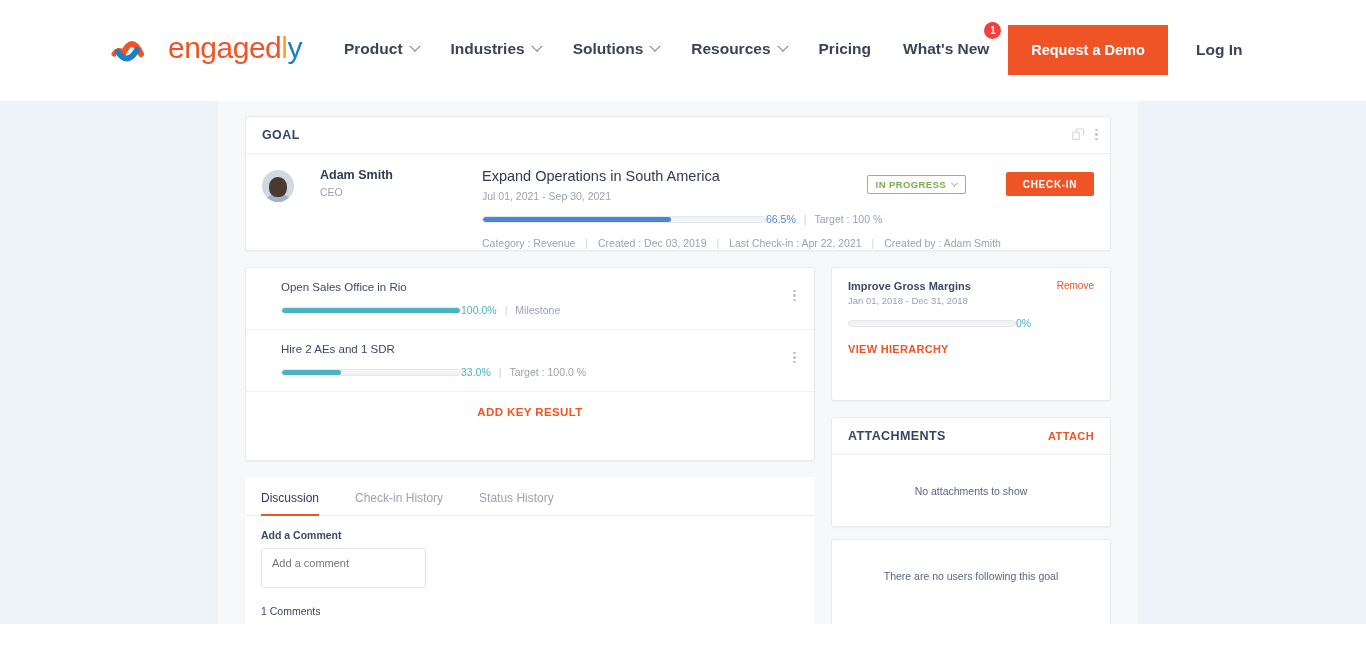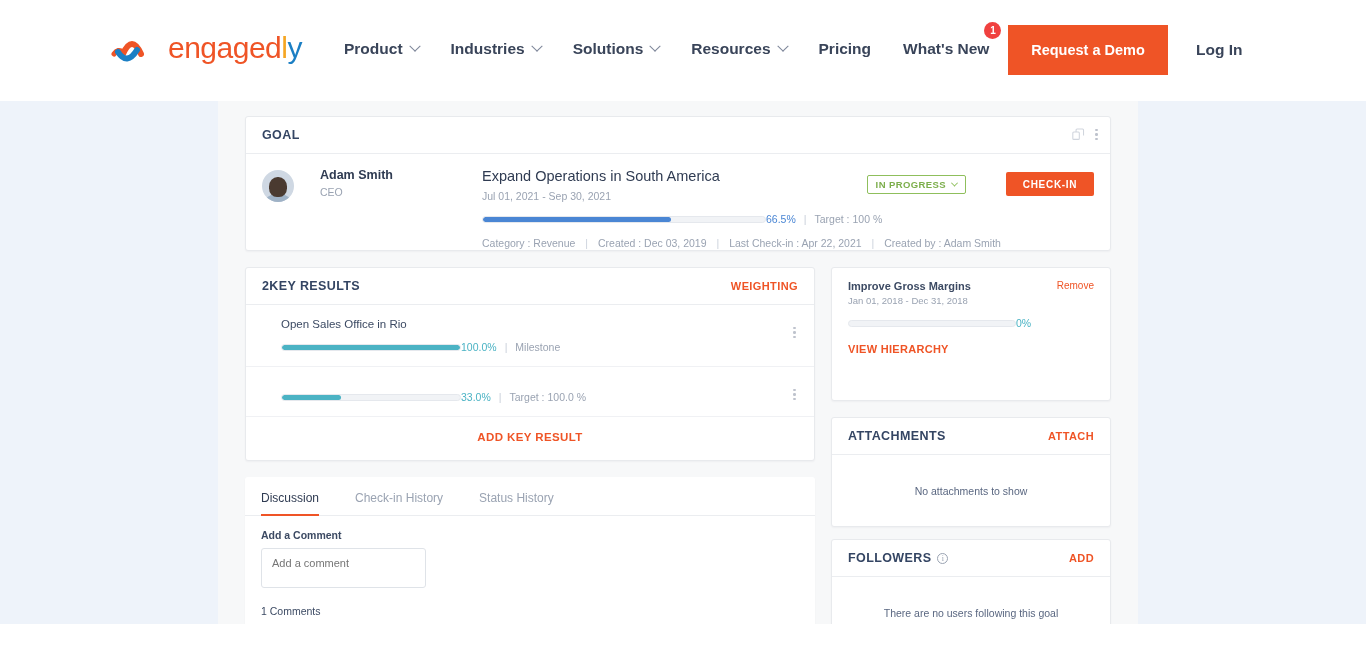--- a/index.html
+++ b/index.html
@@ -322,24 +322,20 @@
         <div class="status-pill">
           <span>IN PROGRESS</span>
           <span class="caret"></span>
         </div>
         <button class="checkin-btn">CHECK-IN</button>
       </div>
     </div>
   </div>
 
   <div class="card" id="kr-card">
-    <div class="card-head">
-      <span class="card-title">2KEY RESULTS</span>
-      <span class="card-action">WEIGHTING</span>
-    </div>
 
     <div class="kr-item">
       <div class="kr-name">Open Sales Office in Rio</div>
       <div class="bar-row">
         <div class="bar bar-teal" style="width:180px">
           <span id="kr0-fill" style="width: 100%;"></span>
         </div>
         <span class="bar-pct pct-teal">100.0%</span>
         <span class="bar-sep">|</span>
         <span class="bar-meta">Milestone</span>
@@ -347,20 +343,21 @@
       <span class="kr-dots icon-btn">
         <span class="dots-v">
             <i></i>
             <i></i>
             <i></i>
           </span>
       </span>
     </div>
 
     <div class="kr-item">
+      <div class="kr-name">Hire 2 AEs and 1 SDR</div>
       <div class="bar-row">
         <div class="bar bar-teal" style="width:180px">
           <span id="kr1-fill" style="width: 33%;"></span>
         </div>
         <span class="bar-pct pct-teal">33.0%</span>
         <span class="bar-sep">|</span>
         <span class="bar-meta">Target : 100.0 %</span>
       </div>
       <span class="kr-dots icon-btn">
         <span class="dots-v">
@@ -391,25 +388,20 @@
 
   <div class="card" id="attach-card">
     <div class="card-head">
       <span class="card-title">ATTACHMENTS</span>
       <span class="card-action">ATTACH</span>
     </div>
     <div class="empty-msg" style="height:72px">No attachments to show</div>
   </div>
 
   <div class="card" id="followers-card">
-    <div class="card-head">
-      <span class="card-title">FOLLOWERS</span>
-      <i class="info-i">i</i>
-      <span class="card-action">ADD</span>
-    </div>
     <div class="empty-msg" style="height:72px">There are no users following this goal</div>
   </div>
 
   <div class="card" id="disc-card">
     <div class="tabs">
       <div class="tab active">Discussion</div>
       <div class="tab">Check-in History</div>
       <div class="tab">Status History</div>
     </div>
     <div class="comment-label">Add a Comment</div>

